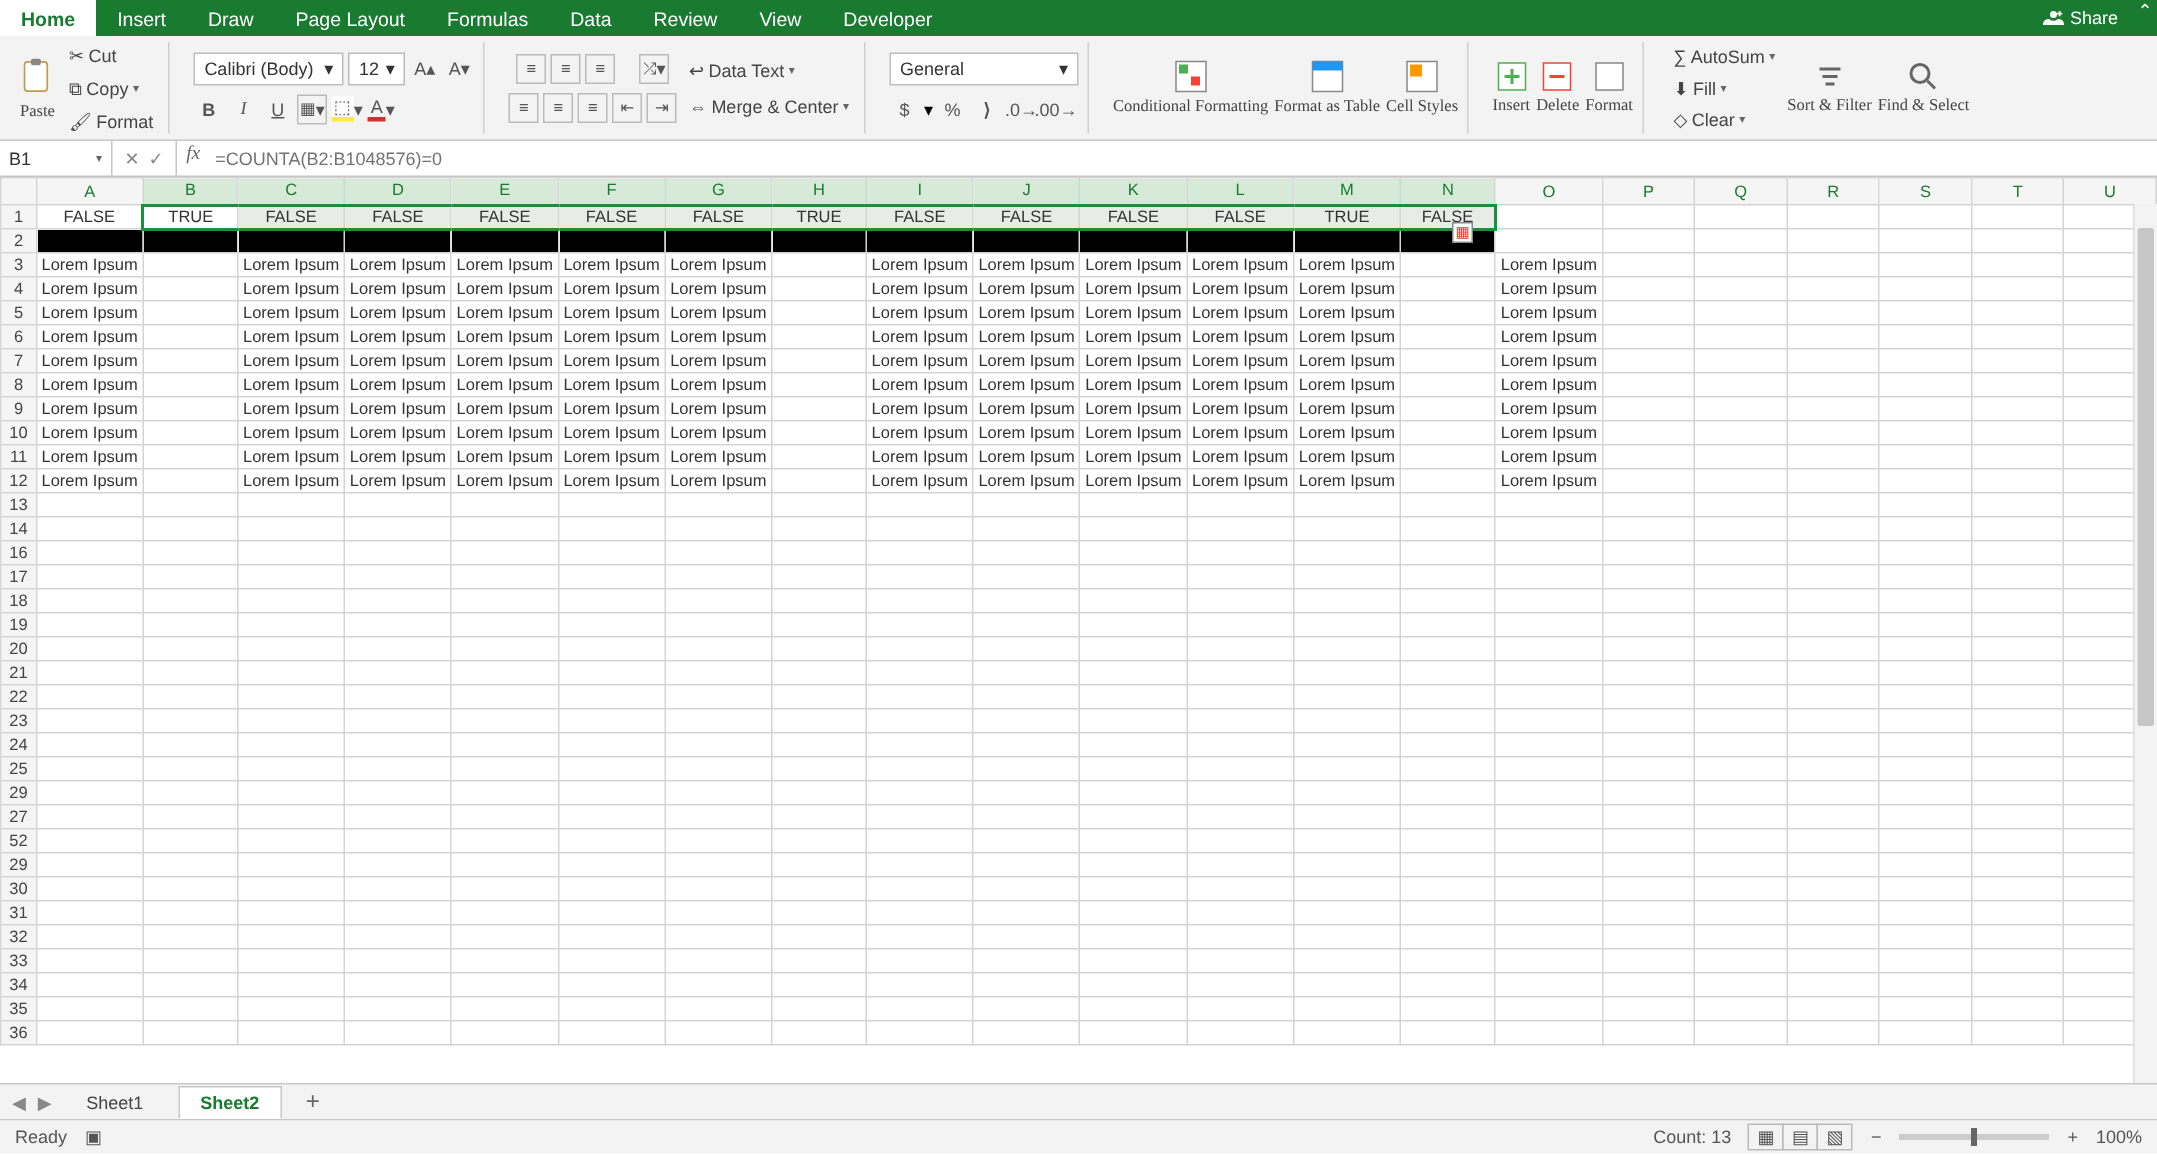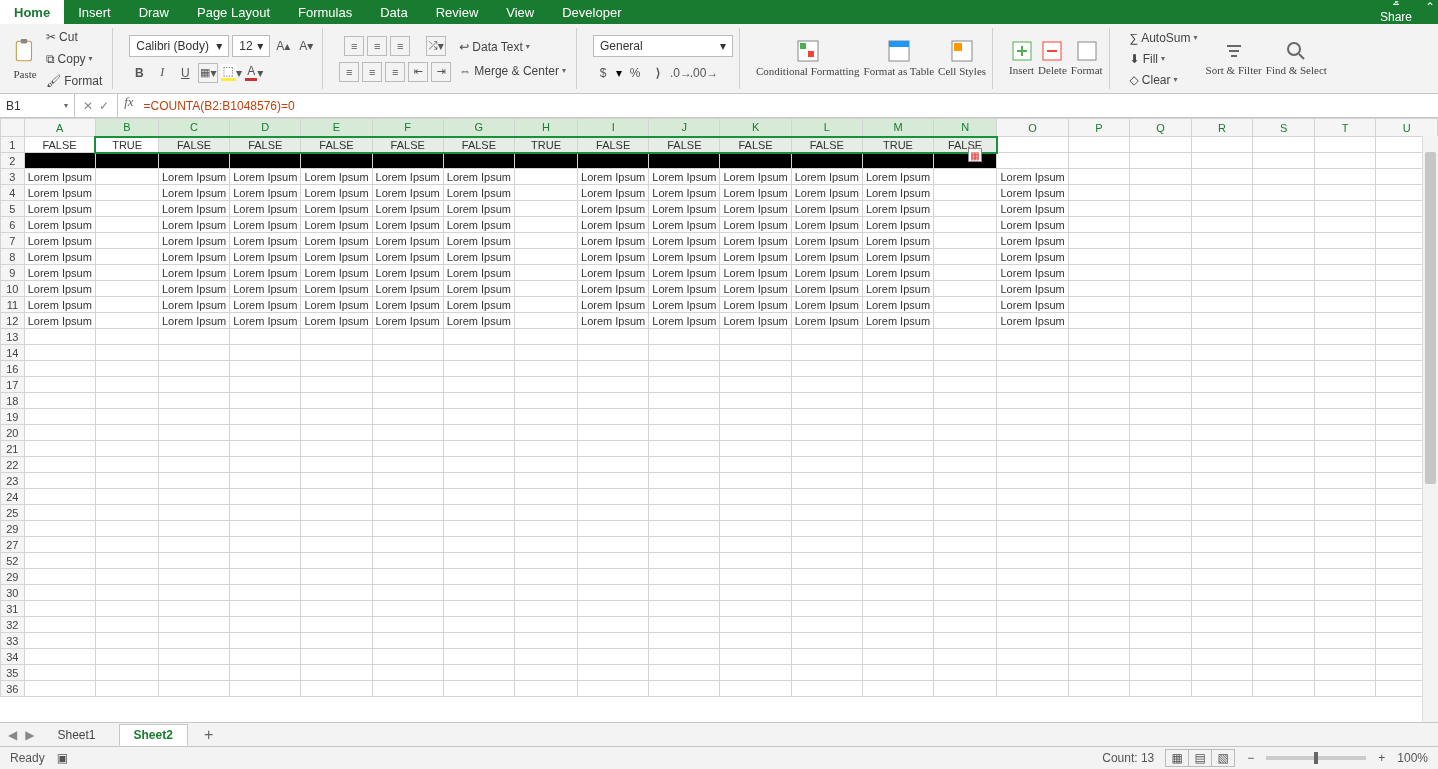--- a/index.html
+++ b/index.html
@@ -3,21 +3,21 @@
 <meta charset="utf-8">
 <style>
 * { margin:0; padding:0; box-sizing:border-box; font-family:-apple-system,BlinkMacSystemFont,"Segoe UI",Arial,sans-serif; font-size:12px; user-select:none; }
 body { width:1438px; height:769px; background:#fff; overflow:hidden; display:flex; flex-direction:column; }
 
 
 .tabs { height:24px; background:#197b30; display:flex; align-items:stretch; color:#fff; }
 .tab { padding:0 14px; display:flex; align-items:center; font-size:13px; cursor:default; }
 .tab.active { background:#fff; color:#197b30; font-weight:600; }
 .tabs-spacer { flex:1; }
-.share { padding:0 10px; display:flex; align-items:center; gap:4px; font-size:13px;flex-direction:column;}
+.share { padding:0 10px; display:flex; align-items:center; gap:4px; font-size:13px;}
 .share svg{width:14px;height:14px;fill:#fff;}
 .chev { width:16px; text-align:center; }
 
 .ribbon { height:70px; background:#f3f3f3; border-bottom:1px solid #c6c6c6; display:flex; padding:4px 6px; gap:10px;}
 .group { display:flex; align-items:center; gap:4px; padding:0 6px; border-right:1px solid #d0d0d0;}
 .group:last-child{border:none;}
 .vstack{display:flex;flex-direction:column;align-items:center;justify-content:center;gap:2px;}
 .vstack .lbl{font-size:11px;color:#444;text-align:center;line-height:1.1;font-family:Liberation Serif, serif;}
 .btnlet{display:flex;align-items:center;gap:3px;font-size:12px;color:#444;padding:2px 4px;}
 .btnlet .dd{font-size:8px;color:#666;}
@@ -26,21 +26,21 @@
 .sq{width:20px;height:20px;border:1px solid #bbb;display:flex;align-items:center;justify-content:center;font-size:11px;color:#555;}
 .icon{width:20px;height:20px;display:flex;align-items:center;justify-content:center;color:#555;}
 .row{display:flex;gap:3px;align-items:center;}
 
 
 .fxbar { height:24px; background:#fff; border-bottom:1px solid #c6c6c6; display:flex; align-items:stretch;}
 .namebox { width:75px;border-right:1px solid #c6c6c6;display:flex;align-items:center;padding:0 6px;font-size:12px;color:#333;}
 .namebox .dd{margin-left:auto;font-size:8px;color:#666;}
 .fxbtns{display:flex;align-items:center;gap:6px;padding:0 8px;color:#888;border-right:1px solid #c6c6c6;}
 .fxlabel{font-style:italic;font-family:serif;font-size:13px;color:#666;padding:0 6px;}
-.fxinput{flex:1;display:flex;align-items:center;padding:0 4px;font-size:12px;color:#c2410c;}
+.fxinput{flex:1;display:flex;align-items:center;padding:0 4px;font-size:12px;color:#737373;}
 
 
 .gridwrap{flex:1;position:relative;overflow:hidden;border-bottom:1px solid #c6c6c6;}
 table.grid{border-collapse:collapse;table-layout:fixed;}
 .grid th,.grid td{border:1px solid #d4d4d4;height:16px;font-size:11px;color:#333;padding:0 3px;overflow:hidden;white-space:nowrap;}
 .grid thead th{background:#f5f5f5;font-weight:400;color:#197b30;text-align:center;height:18px;}
 .grid thead th.corner{background:#f5f5f5;color:#888;width:24px;}
 .grid tbody th{background:#f5f5f5;font-weight:400;color:#444;text-align:center;width:24px;}
 .sel-hdr{background:#d7ead7 !important;}
 .sel-cell{background:#e7ece7;}
@@ -182,21 +182,21 @@
       <div class="btnlet">
           <span>⇔</span>
           <span>Merge &amp; Center</span>
           <span class="dd">▾</span>
         </div>
     </div>
   </div>
 
   <div class="group">
     <div class="vstack" style="gap:6px;align-items:flex-start;">
-      <div class="fontbox" style="width:140px">
+      <div class="fontbox" style="width:126px">
           <span>General</span>
           <span class="dd" style="margin-left:auto;">▾</span>
         </div>
       <div class="row">
         <div class="icon">$</div>
           <span class="dd">▾</span>
         <div class="icon">%</div>
         <div class="icon" style="font-weight:700">⟩</div>
         <div class="icon">.0→</div>
         <div class="icon">.00→</div>

